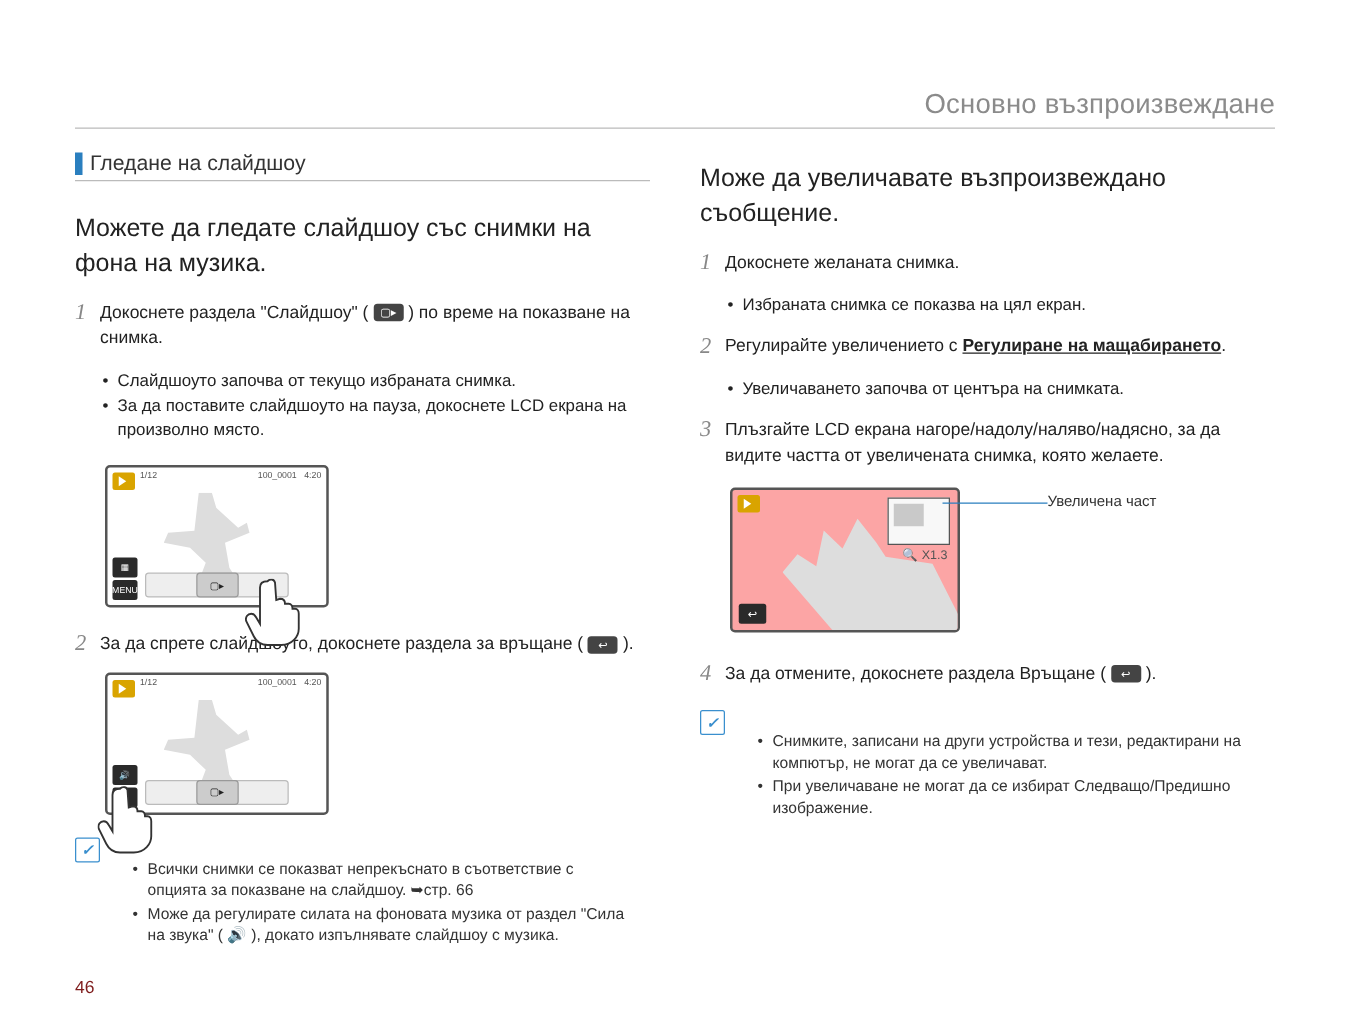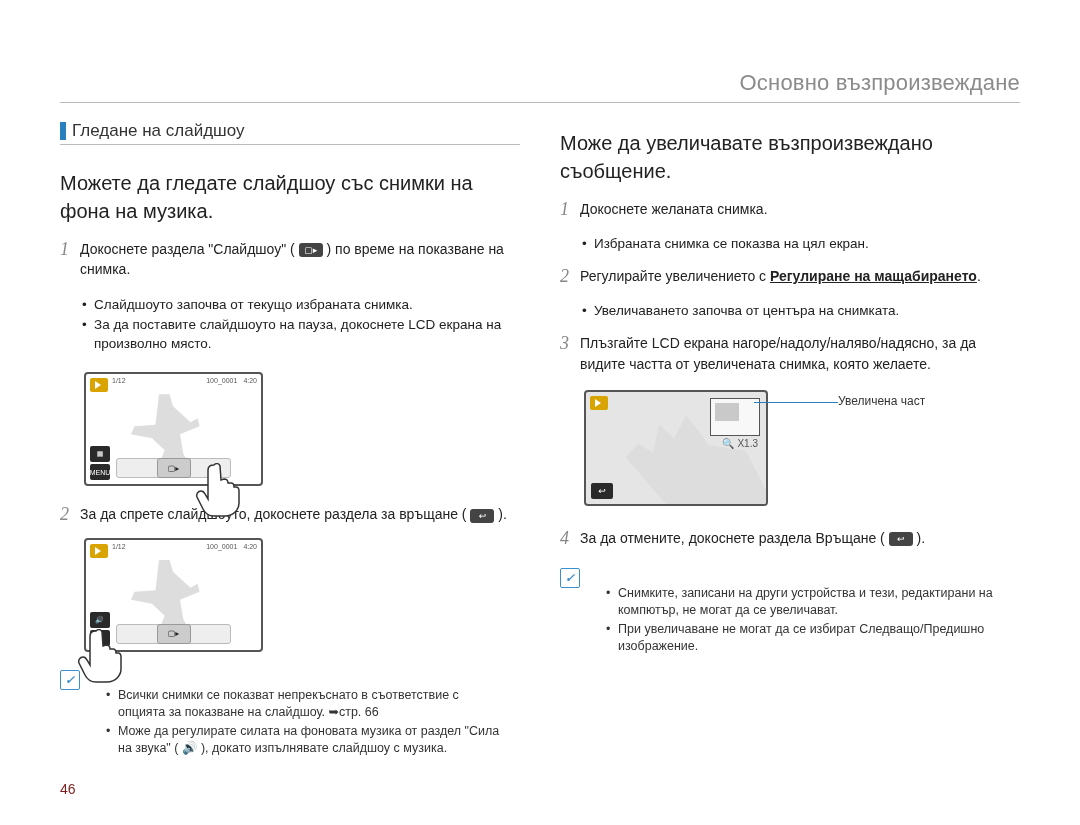--- a/index.html
+++ b/index.html
@@ -203,21 +203,21 @@
   }
   .hand svg { width:100%; height:100%; }
 
   .lcd2 {
     width: 180px;
     height: 112px;
     border: 2px solid #555;
     border-radius: 4px;
     position: relative;
     margin: 10px 0 10px 24px;
-    background: #e5e5e5;
+    background: #fca5a5;
     overflow:hidden;
   }
   .lcd2 .corner-play {
     position: absolute; top:4px; left:4px;
     width:18px;height:14px;background:#d9a400;border-radius:2px;
   }
   .lcd2 .corner-play::after{
     content:"";position:absolute;left:5px;top:3px;
     border-left:6px solid #fff;border-top:4px solid transparent;border-bottom:4px solid transparent;
   }

